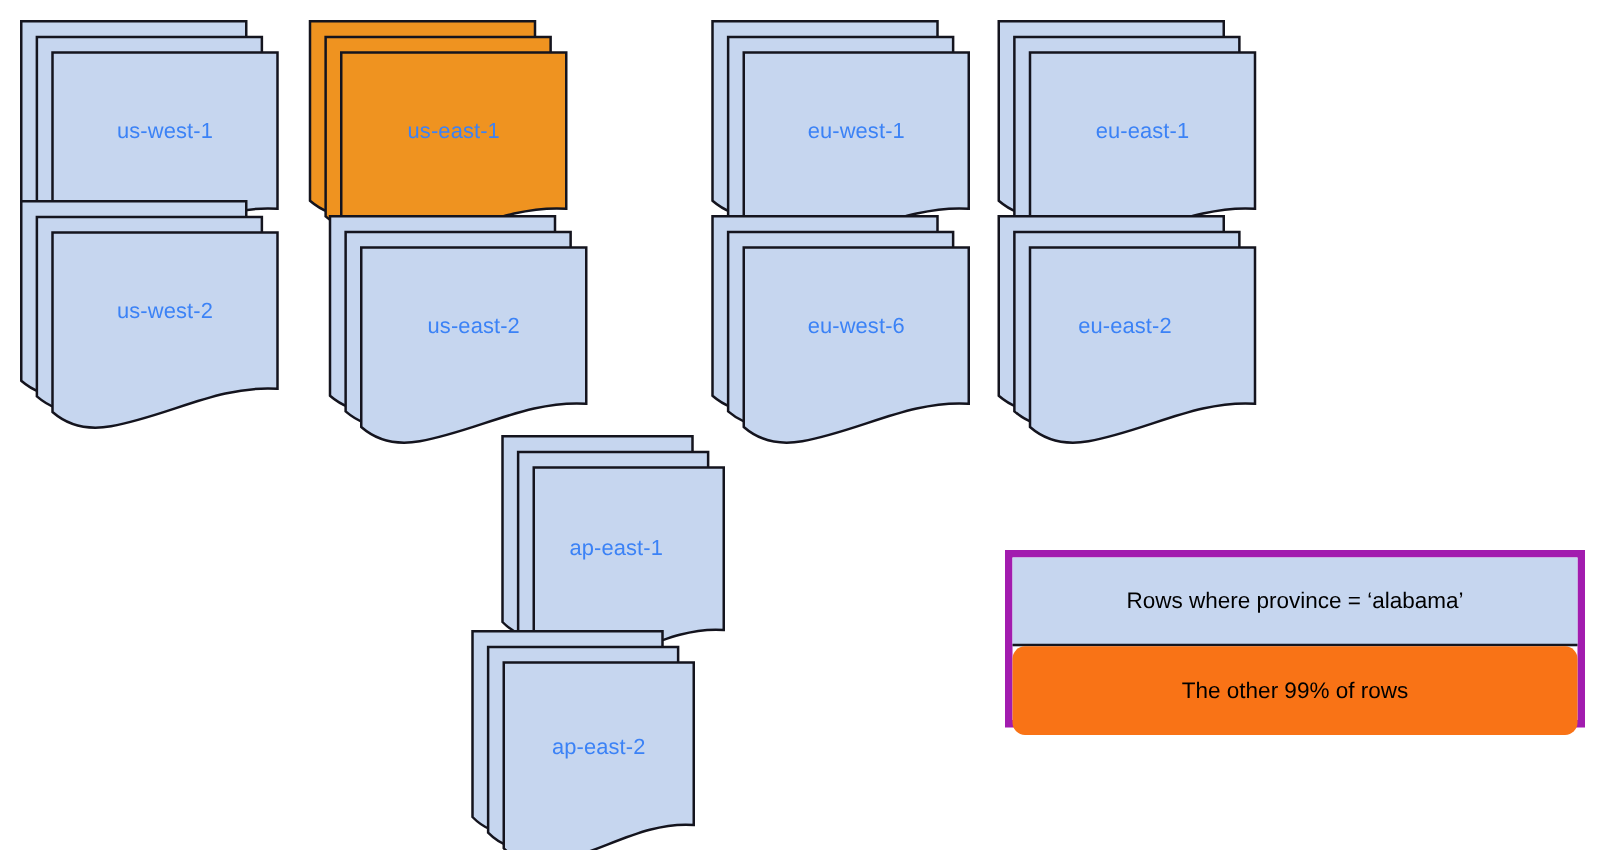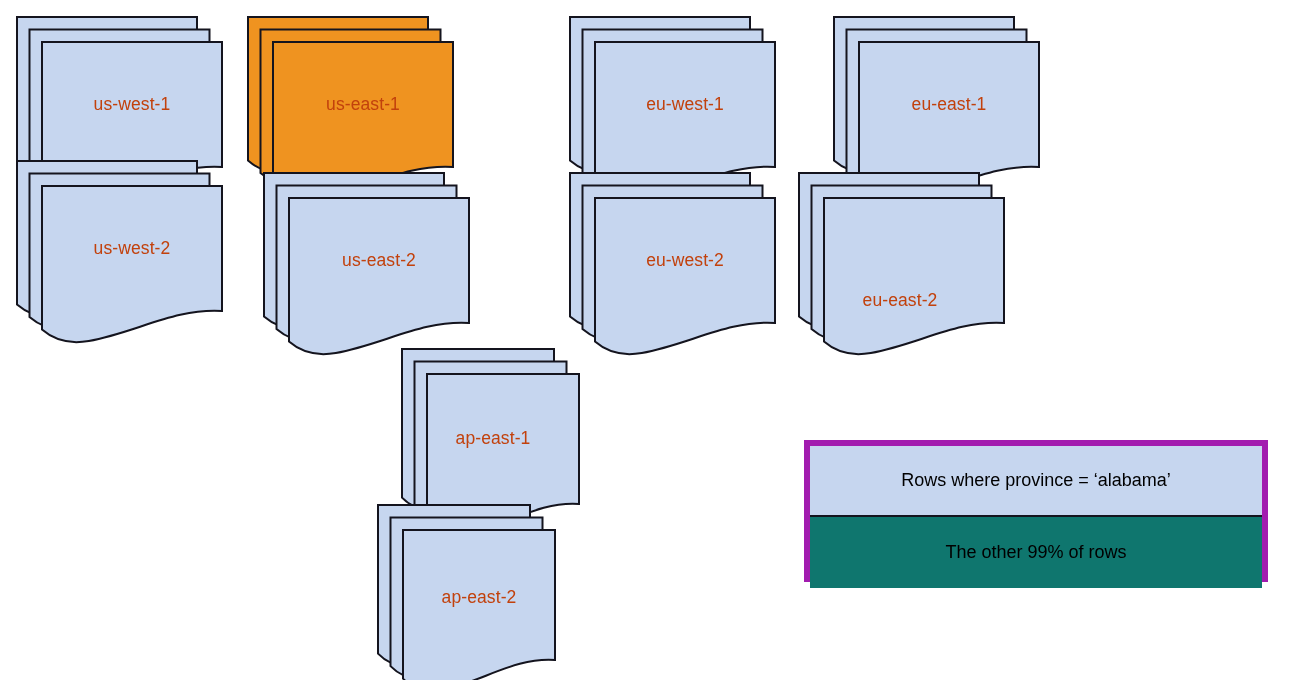--- a/index.html
+++ b/index.html
@@ -13,41 +13,41 @@
   #canvas{position:absolute;left:0;top:0;width:1296px;height:680px;}
 
   .stack{position:absolute;}
   .stack svg{position:absolute;left:0;top:0;overflow:visible;}
   .stack .lbl{
     position:absolute;
     left:0;
     width:100%;
     text-align:center;
     font-size:17.5px;
-    color:#c2410c;
+    color:#3b82f6;
     letter-spacing:0.1px;
     white-space:nowrap;
     pointer-events:none;
   }
 
   .legend{
     position:absolute;
     border:6px solid #a21caf;
     box-sizing:border-box;
   }
   .legend .row{
     display:flex;
     align-items:center;
     justify-content:center;
     box-sizing:border-box;
     font-size:18px;
     color:#000000;
   }
   .legend .row.blue{background:#c6d6ef;border-bottom:2px solid #14141e;}
-  .legend .row.orange{background:#0f766e;}
+  .legend .row.orange{background:#f97316;border-radius:10px;}
 </style>
 </head>
 <body>
 
 <div id="canvas">
     <div class="stack" style="left: 17px; top: 17px; width: 205px; height: 186px;">
       <svg width="209" height="190">
         <g transform="translate(0,0)">
           <path d="M 0 0 L 180 0 L 180 125 C 133.2 122 93.60000000000001 146.6 46.800000000000004 155 C 27.9 158.3 11.700000000000001 153.8 0 143.6 Z" fill="#c6d6ef" stroke="#14141e" stroke-width="2" stroke-linejoin="miter"></path>
         </g>
@@ -81,21 +81,21 @@
         </g>
         <g transform="translate(12.5,12.5)">
           <path d="M 0 0 L 180 0 L 180 125 C 133.2 122 93.60000000000001 146.6 46.800000000000004 155 C 27.9 158.3 11.700000000000001 153.8 0 143.6 Z" fill="#c6d6ef" stroke="#14141e" stroke-width="2" stroke-linejoin="miter"></path>
         </g>
         <g transform="translate(25,25)">
           <path d="M 0 0 L 180 0 L 180 125 C 133.2 122 93.60000000000001 146.6 46.800000000000004 155 C 27.9 158.3 11.700000000000001 153.8 0 143.6 Z" fill="#c6d6ef" stroke="#14141e" stroke-width="2" stroke-linejoin="miter"></path>
         </g>
       </svg>
       <div class="lbl" style="top: 76.5px; width: 180px; left: 25px;">eu-west-1</div>
     </div>
-    <div class="stack" style="left: 834px; top: 17px; width: 162px; height: 186px;">
+    <div class="stack" style="left: 799px; top: 17px; width: 162px; height: 186px;">
       <svg width="209" height="190">
         <g transform="translate(0,0)">
           <path d="M 0 0 L 180 0 L 180 125 C 133.2 122 93.60000000000001 146.6 46.800000000000004 155 C 27.9 158.3 11.700000000000001 153.8 0 143.6 Z" fill="#c6d6ef" stroke="#14141e" stroke-width="2" stroke-linejoin="miter"></path>
         </g>
         <g transform="translate(12.5,12.5)">
           <path d="M 0 0 L 180 0 L 180 125 C 133.2 122 93.60000000000001 146.6 46.800000000000004 155 C 27.9 158.3 11.700000000000001 153.8 0 143.6 Z" fill="#c6d6ef" stroke="#14141e" stroke-width="2" stroke-linejoin="miter"></path>
         </g>
         <g transform="translate(25,25)">
           <path d="M 0 0 L 180 0 L 180 125 C 133.2 122 93.60000000000001 146.6 46.800000000000004 155 C 27.9 158.3 11.700000000000001 153.8 0 143.6 Z" fill="#c6d6ef" stroke="#14141e" stroke-width="2" stroke-linejoin="miter"></path>
         </g>
@@ -135,35 +135,35 @@
         <g transform="translate(0,0)">
           <path d="M 0 0 L 180 0 L 180 125 C 133.2 122 93.60000000000001 146.6 46.800000000000004 155 C 27.9 158.3 11.700000000000001 153.8 0 143.6 Z" fill="#c6d6ef" stroke="#14141e" stroke-width="2" stroke-linejoin="miter"></path>
         </g>
         <g transform="translate(12.5,12.5)">
           <path d="M 0 0 L 180 0 L 180 125 C 133.2 122 93.60000000000001 146.6 46.800000000000004 155 C 27.9 158.3 11.700000000000001 153.8 0 143.6 Z" fill="#c6d6ef" stroke="#14141e" stroke-width="2" stroke-linejoin="miter"></path>
         </g>
         <g transform="translate(25,25)">
           <path d="M 0 0 L 180 0 L 180 125 C 133.2 122 93.60000000000001 146.6 46.800000000000004 155 C 27.9 158.3 11.700000000000001 153.8 0 143.6 Z" fill="#c6d6ef" stroke="#14141e" stroke-width="2" stroke-linejoin="miter"></path>
         </g>
       </svg>
-      <div class="lbl" style="top: 76.5px; width: 180px; left: 25px;">eu-west-2</div>
+      <div class="lbl" style="top: 76.5px; width: 180px; left: 25px;">eu-west-6</div>
     </div>
     <div class="stack" style="left: 799px; top: 173px; width: 205px; height: 186px;">
       <svg width="209" height="190">
         <g transform="translate(0,0)">
           <path d="M 0 0 L 180 0 L 180 125 C 133.2 122 93.60000000000001 146.6 46.800000000000004 155 C 27.9 158.3 11.700000000000001 153.8 0 143.6 Z" fill="#c6d6ef" stroke="#14141e" stroke-width="2" stroke-linejoin="miter"></path>
         </g>
         <g transform="translate(12.5,12.5)">
           <path d="M 0 0 L 180 0 L 180 125 C 133.2 122 93.60000000000001 146.6 46.800000000000004 155 C 27.9 158.3 11.700000000000001 153.8 0 143.6 Z" fill="#c6d6ef" stroke="#14141e" stroke-width="2" stroke-linejoin="miter"></path>
         </g>
         <g transform="translate(25,25)">
           <path d="M 0 0 L 180 0 L 180 125 C 133.2 122 93.60000000000001 146.6 46.800000000000004 155 C 27.9 158.3 11.700000000000001 153.8 0 143.6 Z" fill="#c6d6ef" stroke="#14141e" stroke-width="2" stroke-linejoin="miter"></path>
         </g>
       </svg>
-      <div class="lbl" style="top: 76.5px; width: 152px; left: 25px; margin-top: 40px;">eu-east-2</div>
+      <div class="lbl" style="top: 76.5px; width: 152px; left: 25px;">eu-east-2</div>
     </div>
     <div class="stack" style="left: 402px; top: 349px; width: 177px; height: 191px;">
       <svg width="181" height="195">
         <g transform="translate(0,0)">
           <path d="M 0 0 L 152 0 L 152 130 C 112.48 127 79.04 151.6 39.52 160 C 23.56 163.3 9.88 158.8 0 148.6 Z" fill="#c6d6ef" stroke="#14141e" stroke-width="2" stroke-linejoin="miter"></path>
         </g>
         <g transform="translate(12.5,12.5)">
           <path d="M 0 0 L 152 0 L 152 130 C 112.48 127 79.04 151.6 39.52 160 C 23.56 163.3 9.88 158.8 0 148.6 Z" fill="#c6d6ef" stroke="#14141e" stroke-width="2" stroke-linejoin="miter"></path>
         </g>
         <g transform="translate(25,25)">

